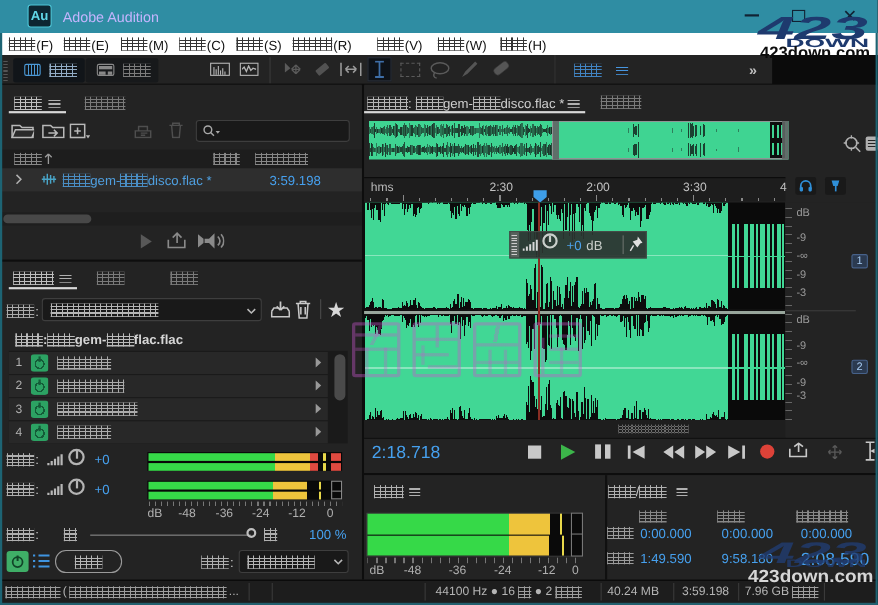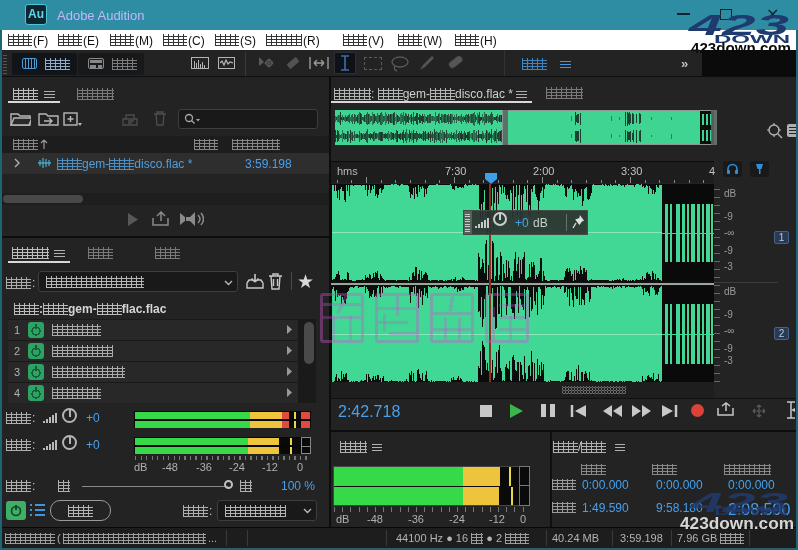--- a/index.html
+++ b/index.html
@@ -691,21 +691,21 @@
 </svg>
 <svg class="ab" style="left:765px;top:122px" width="20" height="18">
         <circle cx="9" cy="8" r="5" fill="none" stroke="#b0b0b0" stroke-width="1.4"></circle>
         <path d="M13,12 l4,4" stroke="#b0b0b0" stroke-width="1.4"></path>
         <path d="M9,1 v3 M9,12 v3 M2,8 h3 M13,8 h3" stroke="#b0b0b0" stroke-width="1.2"></path>
       </svg>
 <div class="ab" style="left:787px;top:124px;width:11px;height:13px;background:#b0b0b0;border-radius:2px"></div>
 <div class="ab" style="left:789px;top:127px;width:7px;height:7px;background:repeating-linear-gradient(0deg,#232323 0 1px,transparent 1px 3px)"></div>
 <div class="ab" style="left:331px;top:161px;width:383px;height:22px;background:#1d1d1d;border-top:1px solid #0c0c0c"></div>
 <div class="txt" style="left:337px;top:165px;color:#b8b8b8">hms</div>
-<div class="txt" style="left:445px;top:165px;color:#c2c2c2">7:30</div>
+<div class="txt" style="left:445px;top:165px;color:#c2c2c2">2:30</div>
 <div class="txt" style="left:533px;top:165px;color:#c2c2c2">2:00</div>
 <div class="txt" style="left:621px;top:165px;color:#c2c2c2">3:30</div>
 <div class="txt" style="left:709px;top:165px;color:#c2c2c2">4</div>
 <svg class="ab" style="left:331px;top:161px" width="383" height="22" shape-rendering="crispEdges">
         <rect x="-9.0" y="19" width="1" height="3" fill="#888"></rect>
         <rect x="5.7" y="19" width="1" height="3" fill="#888"></rect>
         <rect x="20.3" y="19" width="1" height="3" fill="#888"></rect>
         <rect x="35.0" y="16" width="1" height="6" fill="#888"></rect>
         <rect x="49.7" y="19" width="1" height="3" fill="#888"></rect>
         <rect x="64.3" y="19" width="1" height="3" fill="#888"></rect>
@@ -804,21 +804,21 @@
 <div class="txt" style="left:515px;top:216px;font-size:12px;color:#4da2ec">+0</div>
 <div class="txt" style="left:533px;top:216px;font-size:12px;color:#c8cdc9">dB</div>
 <div class="ab" style="left:566px;top:214px;width:1px;height:17px;background:#6a716c"></div>
 <svg class="ab" style="left:572px;top:214px" width="14" height="15">
         <path d="M7,1 l5,5 -2,1 -2,4 -5,-5 4,-2 Z" fill="#e0e0e0" transform="rotate(8 7 7)"></path>
         <path d="M4,9 l-3,5" stroke="#e0e0e0" stroke-width="1.3"></path>
       </svg>
 <div class="ab" style="left:331px;top:382px;width:383px;height:16px;background:#1e1e1e"></div>
 <div class="ab" style="left:562px;top:386px;width:64px;height:8px;background:repeating-linear-gradient(90deg,#808080 0 1px,transparent 1px 3px),repeating-linear-gradient(0deg,#808080 0 1px,transparent 1px 3px);background-blend-mode:multiply;opacity:.8"></div>
 <div class="ab" style="left:331px;top:398px;width:467px;height:32px;background:#232323;border-top:1px solid #101010"></div>
-<div class="txt blue" style="left:338px;top:403px;font-size:16px">2:42.718</div>
+<div class="txt blue" style="left:338px;top:403px;font-size:16px">2:18.718</div>
 <div class="ab" style="left:480px;top:405px;width:12px;height:12px;background:#c8c8c8"></div>
 <svg class="ab" style="left:509px;top:403px" width="15" height="16">
         <path d="M1,1 L1,15 L14,8 Z" fill="#3cb54a"></path>
       </svg>
 <div class="ab" style="left:541px;top:404px;width:14px;height:13px;background:linear-gradient(90deg,#c8c8c8 0 5px,transparent 5px 9px,#c8c8c8 9px 14px)"></div>
 <svg class="ab" style="left:570px;top:404px" width="17" height="14">
         <path d="M2,1 v12" stroke="#c8c8c8" stroke-width="2.5"></path>
         <path d="M16,1 L16,13 L5,7 Z" fill="#c8c8c8"></path>
       </svg>
 <svg class="ab" style="left:602px;top:404px" width="21" height="14">

